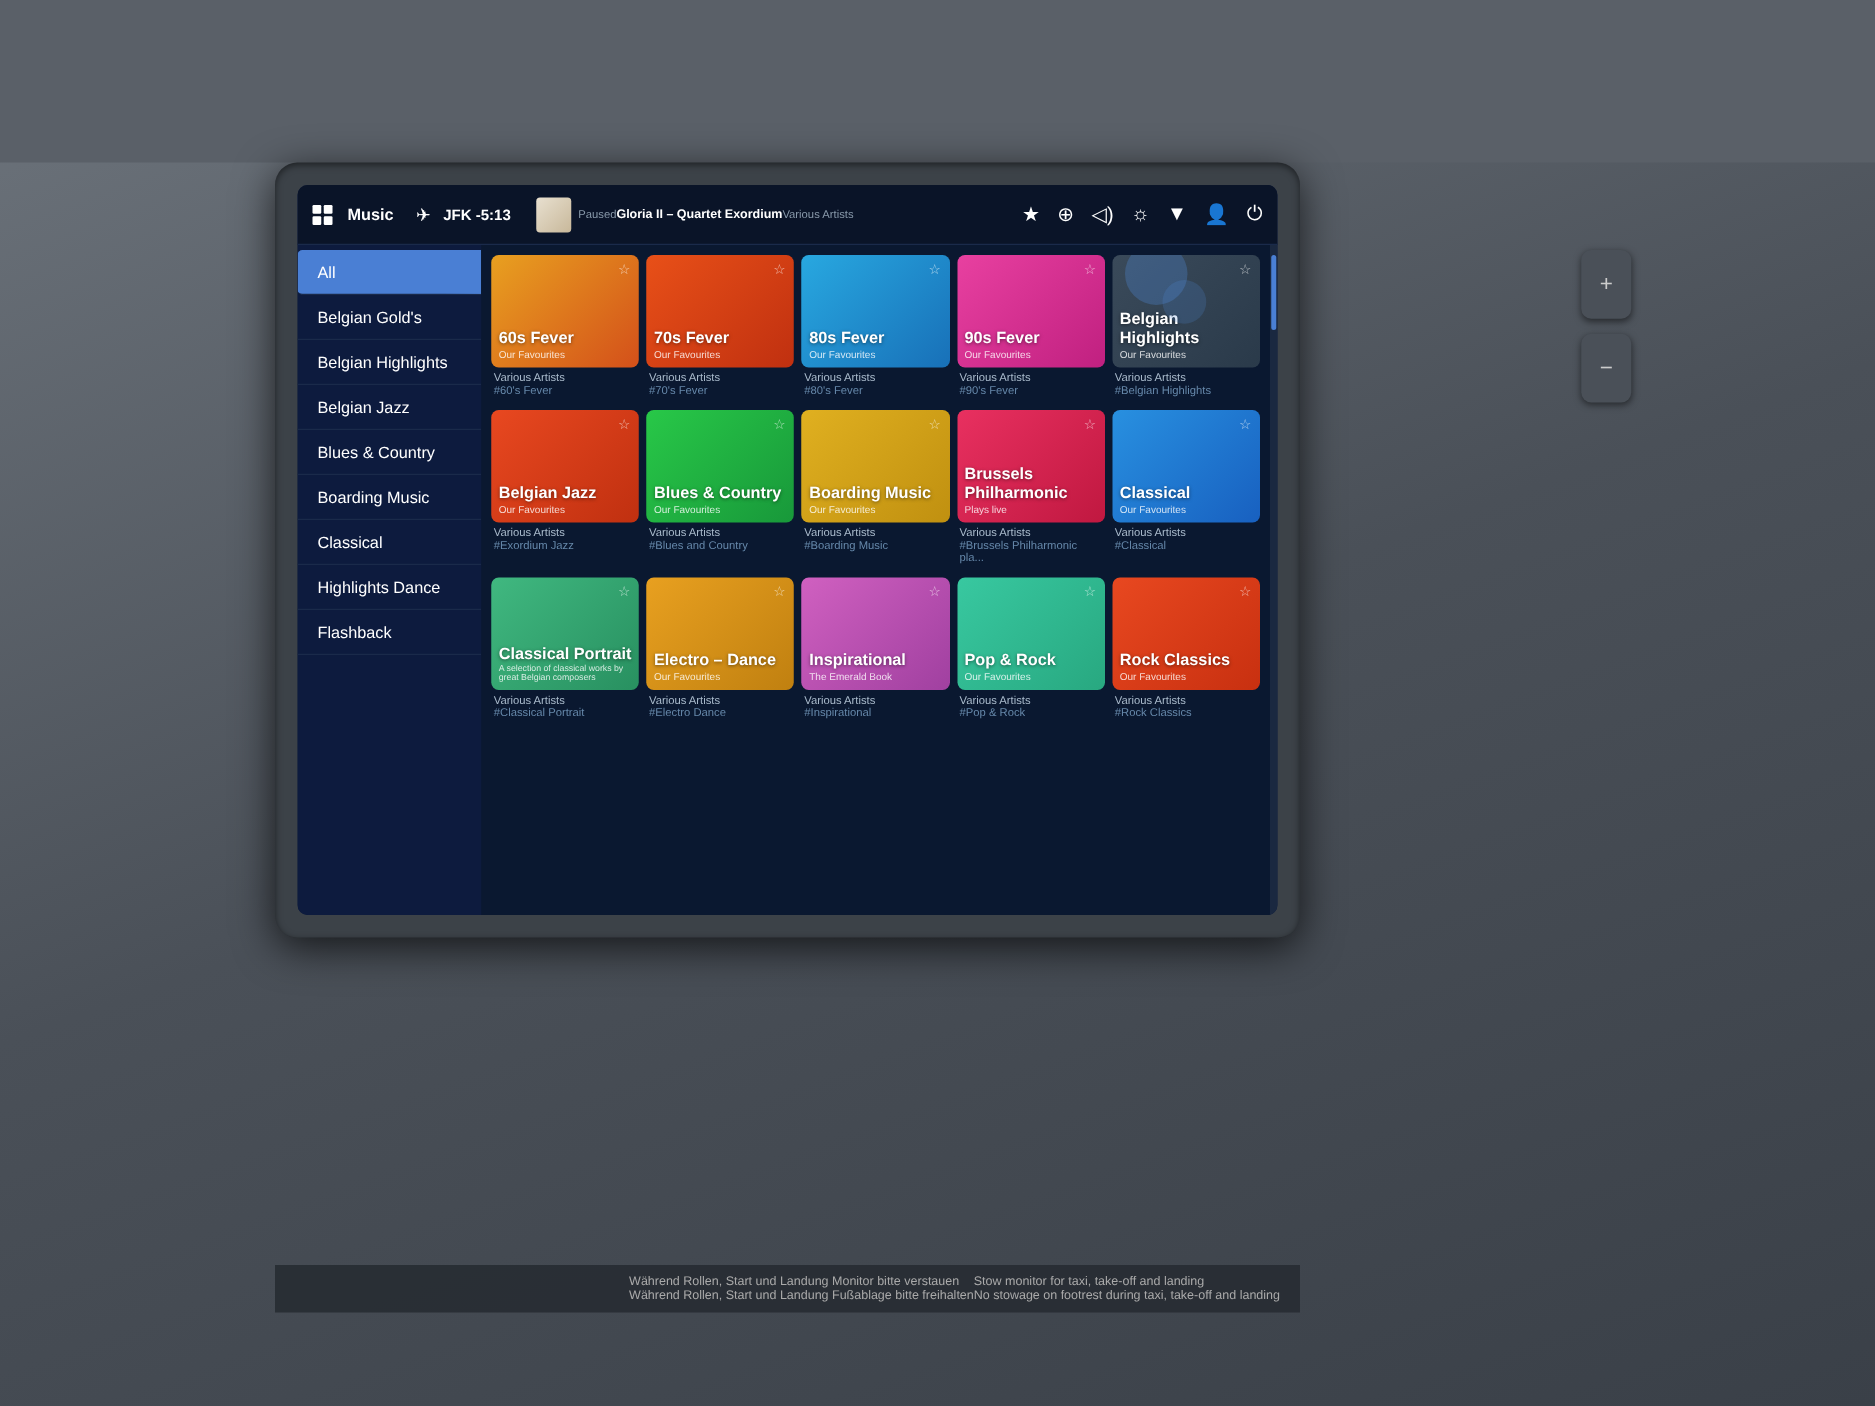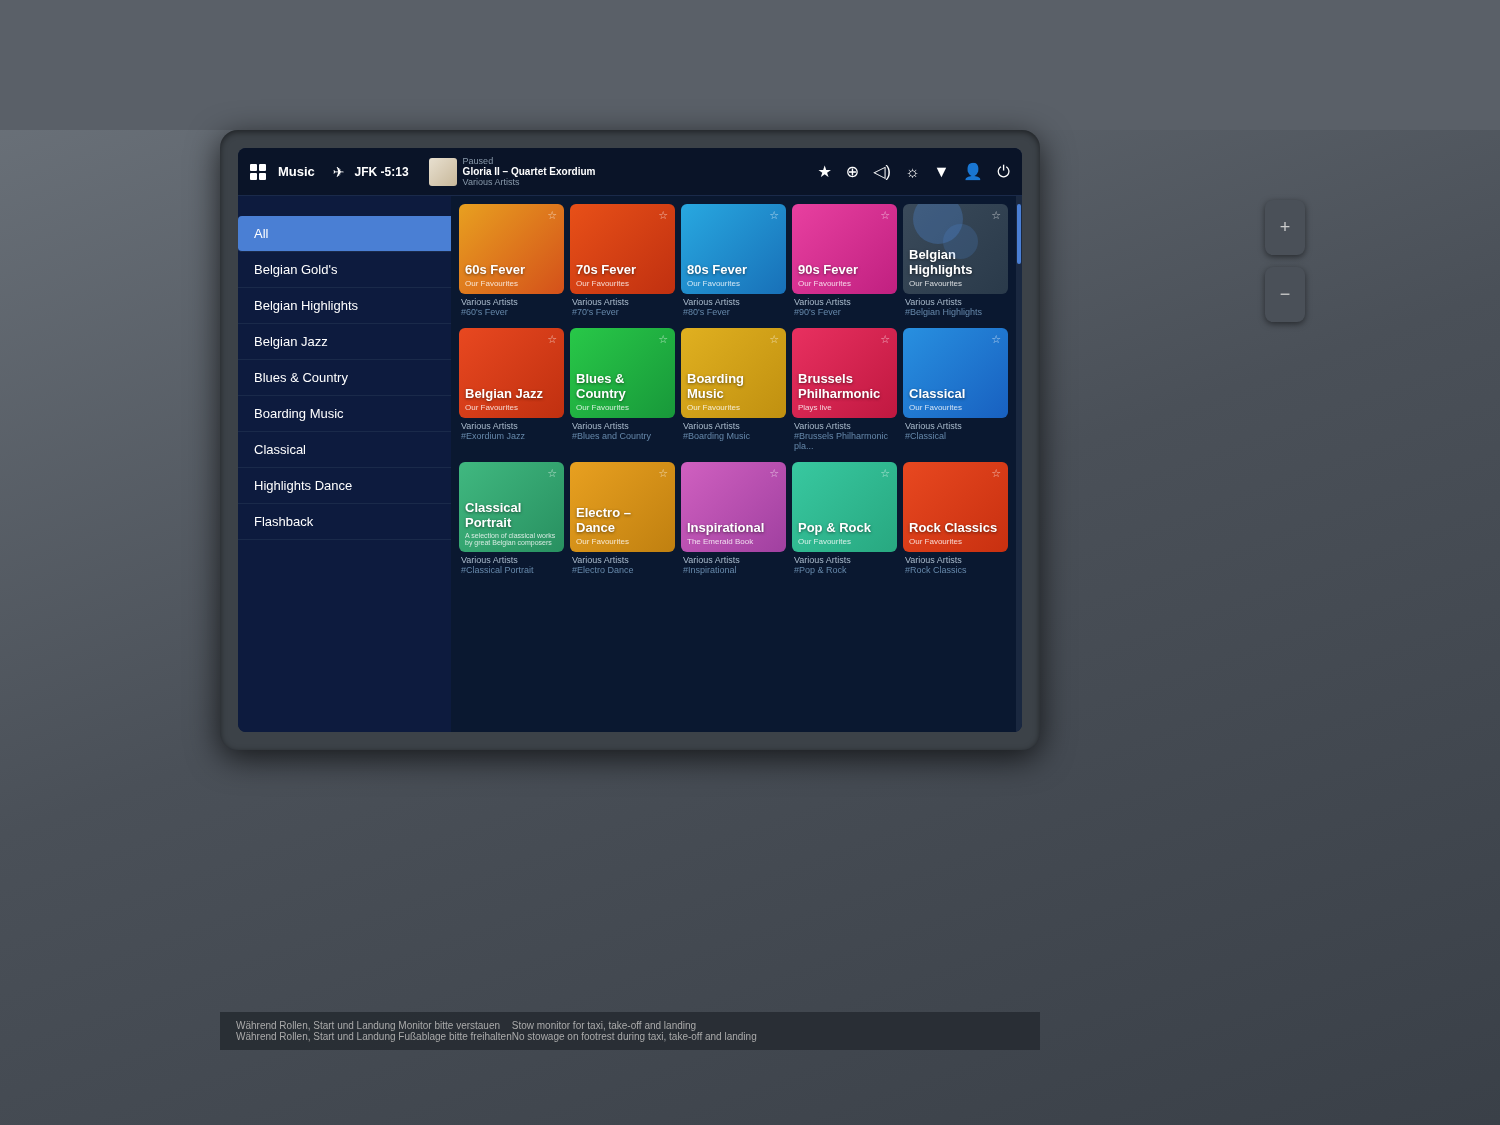--- a/index.html
+++ b/index.html
@@ -112,21 +112,21 @@
     .album-thumb {
       width: 28px;
       height: 28px;
       background: linear-gradient(135deg, #e8e0d0, #c8b89a);
       border-radius: 3px;
       flex-shrink: 0;
     }
 
     .now-playing-text {
       display: flex;
-      flex-direction: column;
+      flex-direction: row;
     }
 
     .paused-label {
       color: #8899aa;
       font-size: 9px;
     }
 
     .track-title {
       color: white;
       font-size: 10px;
@@ -153,24 +153,24 @@
 
     
     .content-area {
       display: flex;
       flex: 1;
       overflow: hidden;
     }
 
     
     .sidebar {
-      width: 213px;
+      width: 147px;
       background: #0d1b3e;
       flex-shrink: 0;
-      padding: 20px 0;
+      padding: 4px 0;
       overflow-y: auto;
     }
 
     .sidebar-item {
       padding: 10px 16px;
       color: white;
       font-size: 13px;
       font-weight: 500;
       cursor: pointer;
       border-bottom: 1px solid #1a2a4a;
@@ -280,21 +280,21 @@
     .bottom-bar {
       position: absolute;
       bottom: 75px;
       left: 220px;
       width: 820px;
       background: rgba(40,45,52,0.95);
       padding: 8px 16px;
       font-size: 10px;
       color: #aaa;
       display: flex;
-      justify-content: flex-start;
+      justify-content: flex-end;
     }
 
     
     .side-controls {
       position: absolute;
       right: 195px;
       top: 200px;
       display: flex;
       flex-direction: column;
       gap: 12px;

